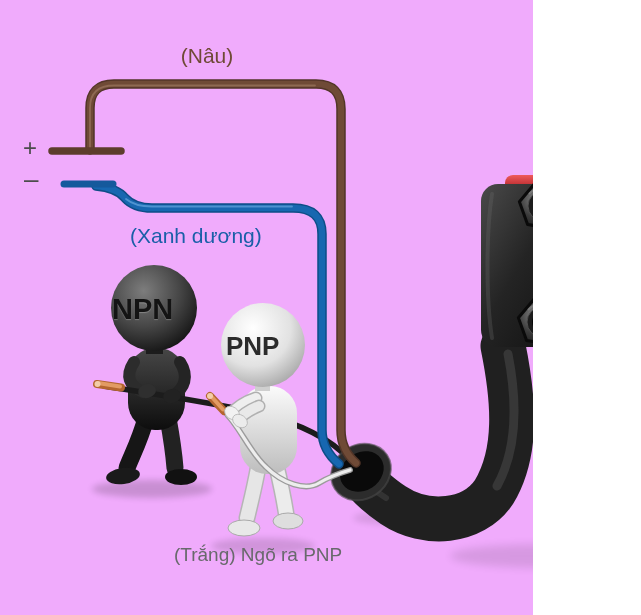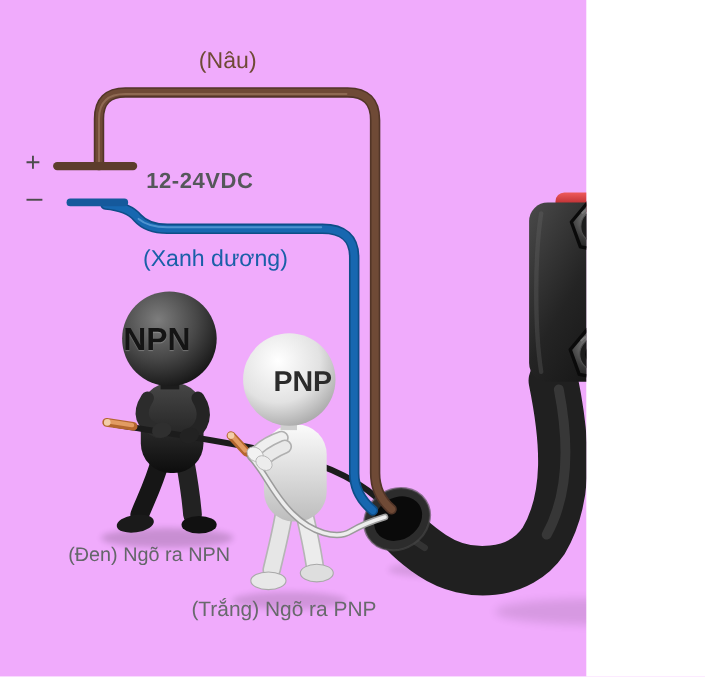--- a/index.html
+++ b/index.html
@@ -7,21 +7,21 @@
           font-family:"Liberation Sans","DejaVu Sans",sans-serif;}
   .canvas svg{position:absolute;left:0;top:0;}
   .lbl{position:absolute;white-space:nowrap;line-height:1.1;}
   .lbl-brown{left:168px;top:44px;width:78px;text-align:center;font-size:21px;color:#6f4a36;}
   .lbl-plus{left:23px;top:135px;font-size:24px;color:#4c4c4c;}
   .lbl-minus{left:24px;top:165px;font-size:26px;color:#4c4c4c;}
   .lbl-voltage{left:133px;top:154px;font-size:20px;font-weight:bold;color:#55575a;letter-spacing:0.5px;}
   .lbl-blue{left:130px;top:224px;font-size:21px;color:#1a5fa8;}
   .lbl-npn{left:112px;top:294px;width:84px;font-size:29px;font-weight:bold;color:#141414;
            text-shadow:0 1px 1px rgba(255,255,255,0.25);}
-  .lbl-pnp{left:226px;top:332px;width:76px;text-align:right;font-size:26px;font-weight:bold;color:#2b2b2b;}
+  .lbl-pnp{left:226px;top:332px;width:76px;text-align:left;font-size:26px;font-weight:bold;color:#2b2b2b;}
   .lbl-den{left:62px;top:495px;font-size:18px;color:#646669;}
   .lbl-trang{left:174px;top:545px;font-size:19px;color:#68696c;}
 </style>
 </head>
 <body>
 
 <div class="canvas">
 
 <svg width="641" height="615" viewBox="0 0 641 615">
   <defs>
@@ -194,20 +194,18 @@
       <polygon points="23.6,4.2 8.2,22.6 -15.4,18.4 -23.6,-4.2 -8.2,-22.6 15.4,-18.4" fill="url(#screwGrad)" stroke="#0a0a0a" stroke-width="3" stroke-linejoin="round"></polygon>
       <circle r="15" fill="#1c1c1c" stroke="#4f4f4f" stroke-width="1"></circle>
       <circle r="10" fill="#060606"></circle>
       <path d="M -14 -12 A 18 18 0 0 1 8 -16" stroke="#8a8a8a" stroke-width="2" fill="none" opacity="0.6"></path>
     </g>
   </g>
 </svg>
 
   <div class="lbl lbl-brown">(Nâu)</div>
   <div class="lbl lbl-plus">+</div>
-  <div class="lbl lbl-voltage">12-24VDC</div>
   <div class="lbl lbl-minus">–</div>
   <div class="lbl lbl-blue">(Xanh dương)</div>
   <div class="lbl lbl-npn">NPN</div>
   <div class="lbl lbl-pnp">PNP</div>
-  <div class="lbl lbl-den">(Đen) Ngõ ra NPN</div>
   <div class="lbl lbl-trang">(Trắng) Ngõ ra PNP</div>
 </div>
 
 </body></html>

